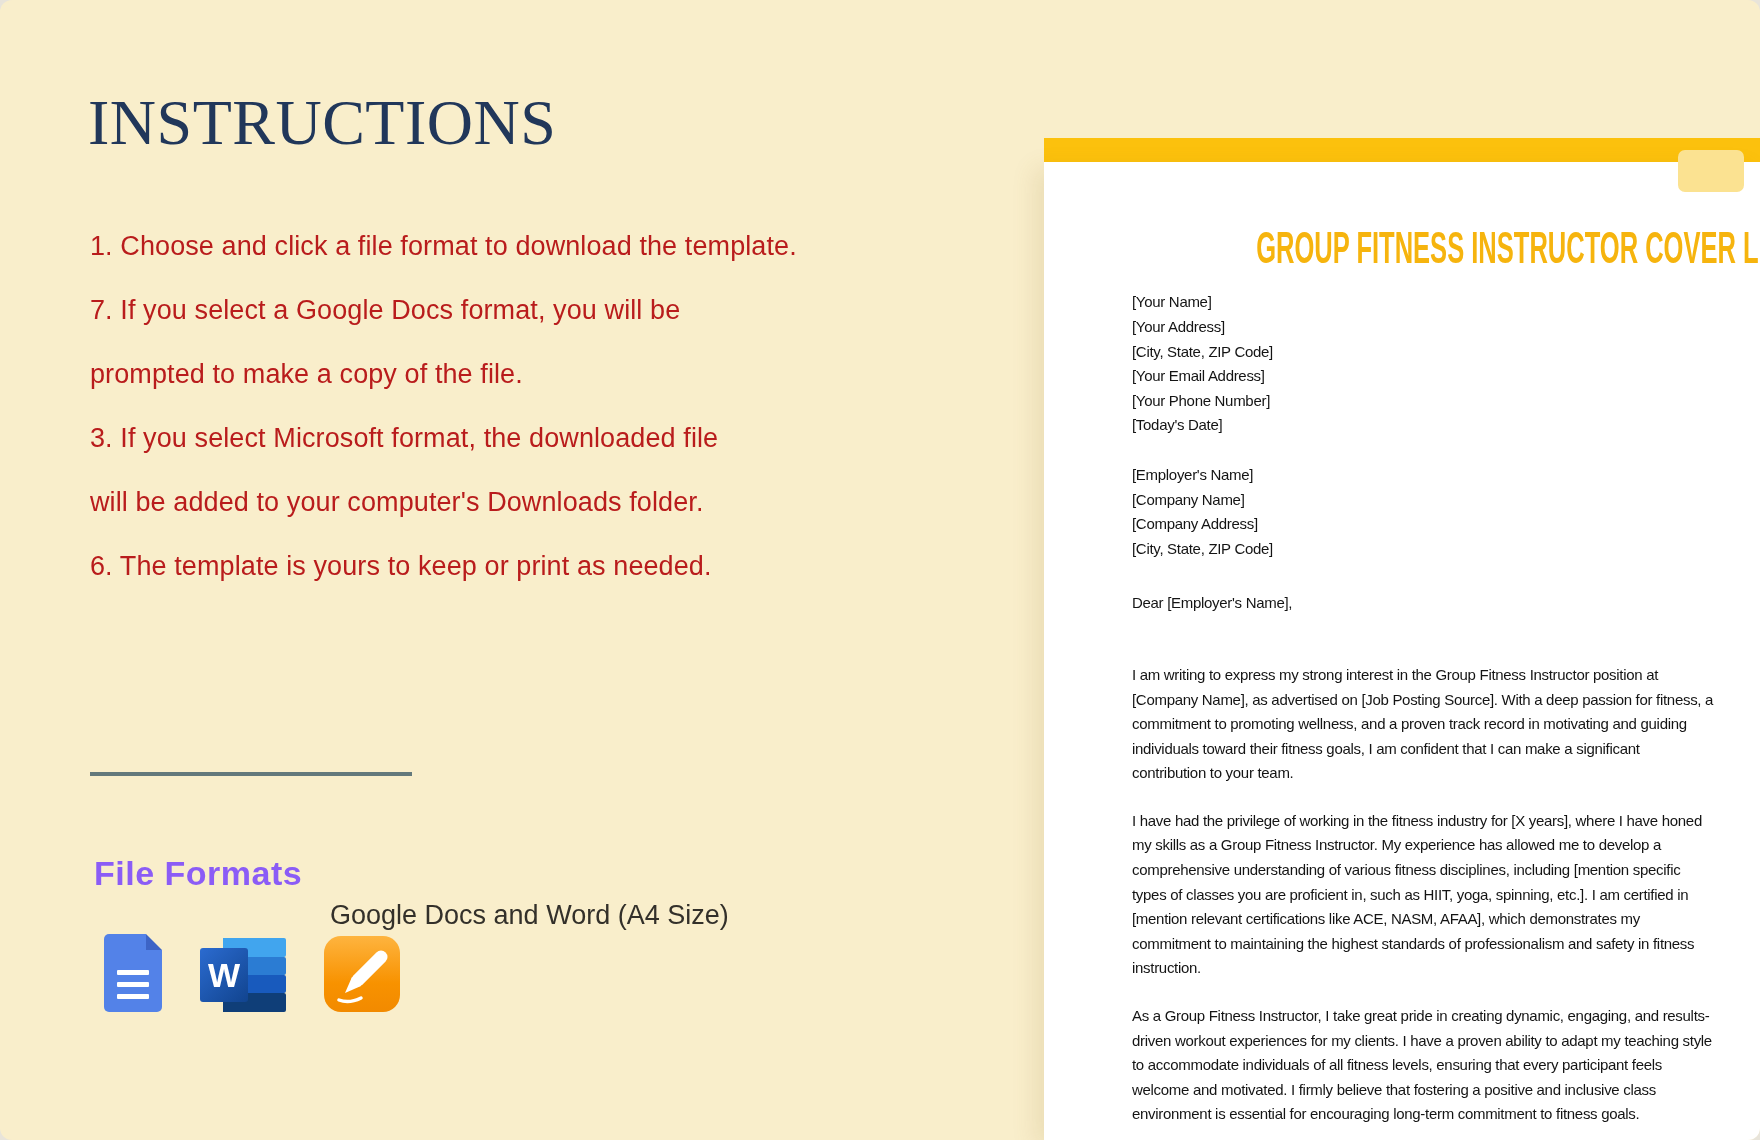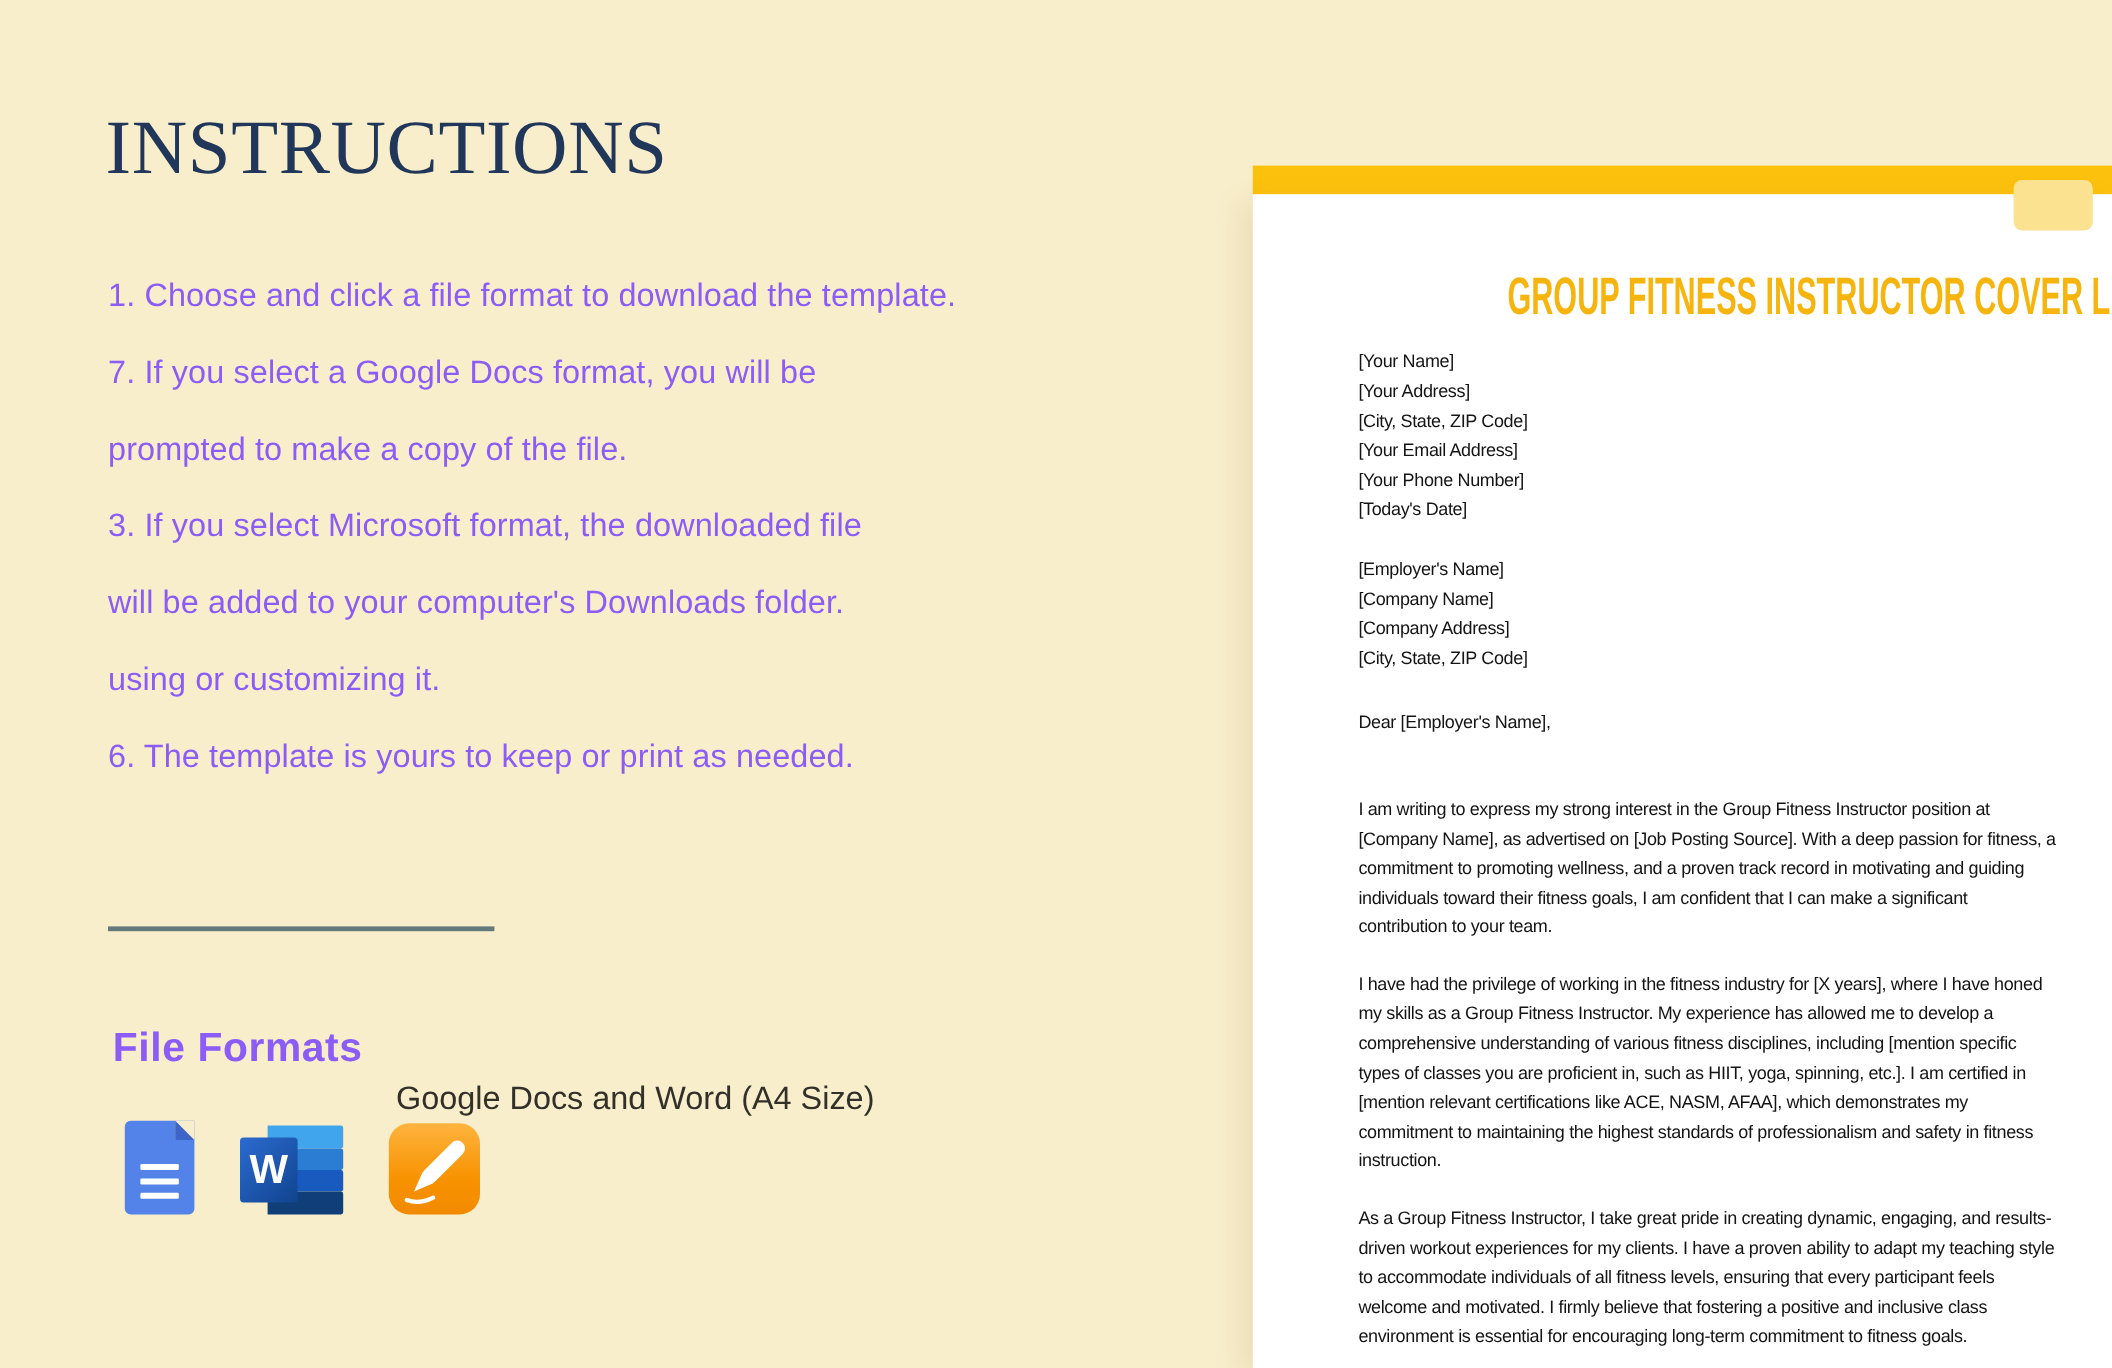--- a/index.html
+++ b/index.html
@@ -1,30 +1,31 @@
 <!DOCTYPE html>
 <html><head>
 <meta charset="utf-8">
 <style>
   html,body { margin:0; padding:0; background:#e8e4da; }
   .screen {
     position:relative; width:1760px; height:1140px; overflow:hidden;
     background:#F9EECB;
     font-family:"Liberation Sans", sans-serif;
+    border-radius:12px;
   }
 
   
   .heading {
     position:absolute; left:88px; top:88px; margin:0;
     font-family:"Liberation Serif", serif; font-weight:400;
     font-size:64px; line-height:1.1; color:#21375A; letter-spacing:0.5px;
   }
   .instructions {
     position:absolute; left:90px; top:214px;
-    font-size:27px; line-height:64px; color:#8b5cf6; letter-spacing:0.1px;
+    font-size:27px; line-height:64px; color:#b91c1c; letter-spacing:0.1px;
   }
   .divider {
     position:absolute; left:90px; top:772px; width:322px; height:4px;
     background:#64797C;
   }
   .ff-label {
     position:absolute; left:94px; top:854px;
     font-family:Liberation Sans, sans-serif; font-weight:700;
     font-size:34px; color:#8b5cf6; letter-spacing:0.5px;
   }
@@ -89,21 +90,20 @@
 <div class="screen">
 
   <h1 class="heading">INSTRUCTIONS</h1>
 
   <div class="instructions">
     <div>1. Choose and click a file format to download the template.</div>
     <div>7. If you select a Google Docs format, you will be</div>
     <div>prompted to make a copy of the file.</div>
     <div>3. If you select Microsoft format, the downloaded file</div>
     <div>will be added to your computer's Downloads folder.</div>
-    <div>using or customizing it.</div>
     <div>6. The template is yours to keep or print as needed.</div>
   </div>
 
   <div class="divider"></div>
 
   <div class="ff-label">File Formats</div>
   <div class="ff-value">Google Docs and Word (A4 Size)</div>
 
   <div class="icons-row">
 

